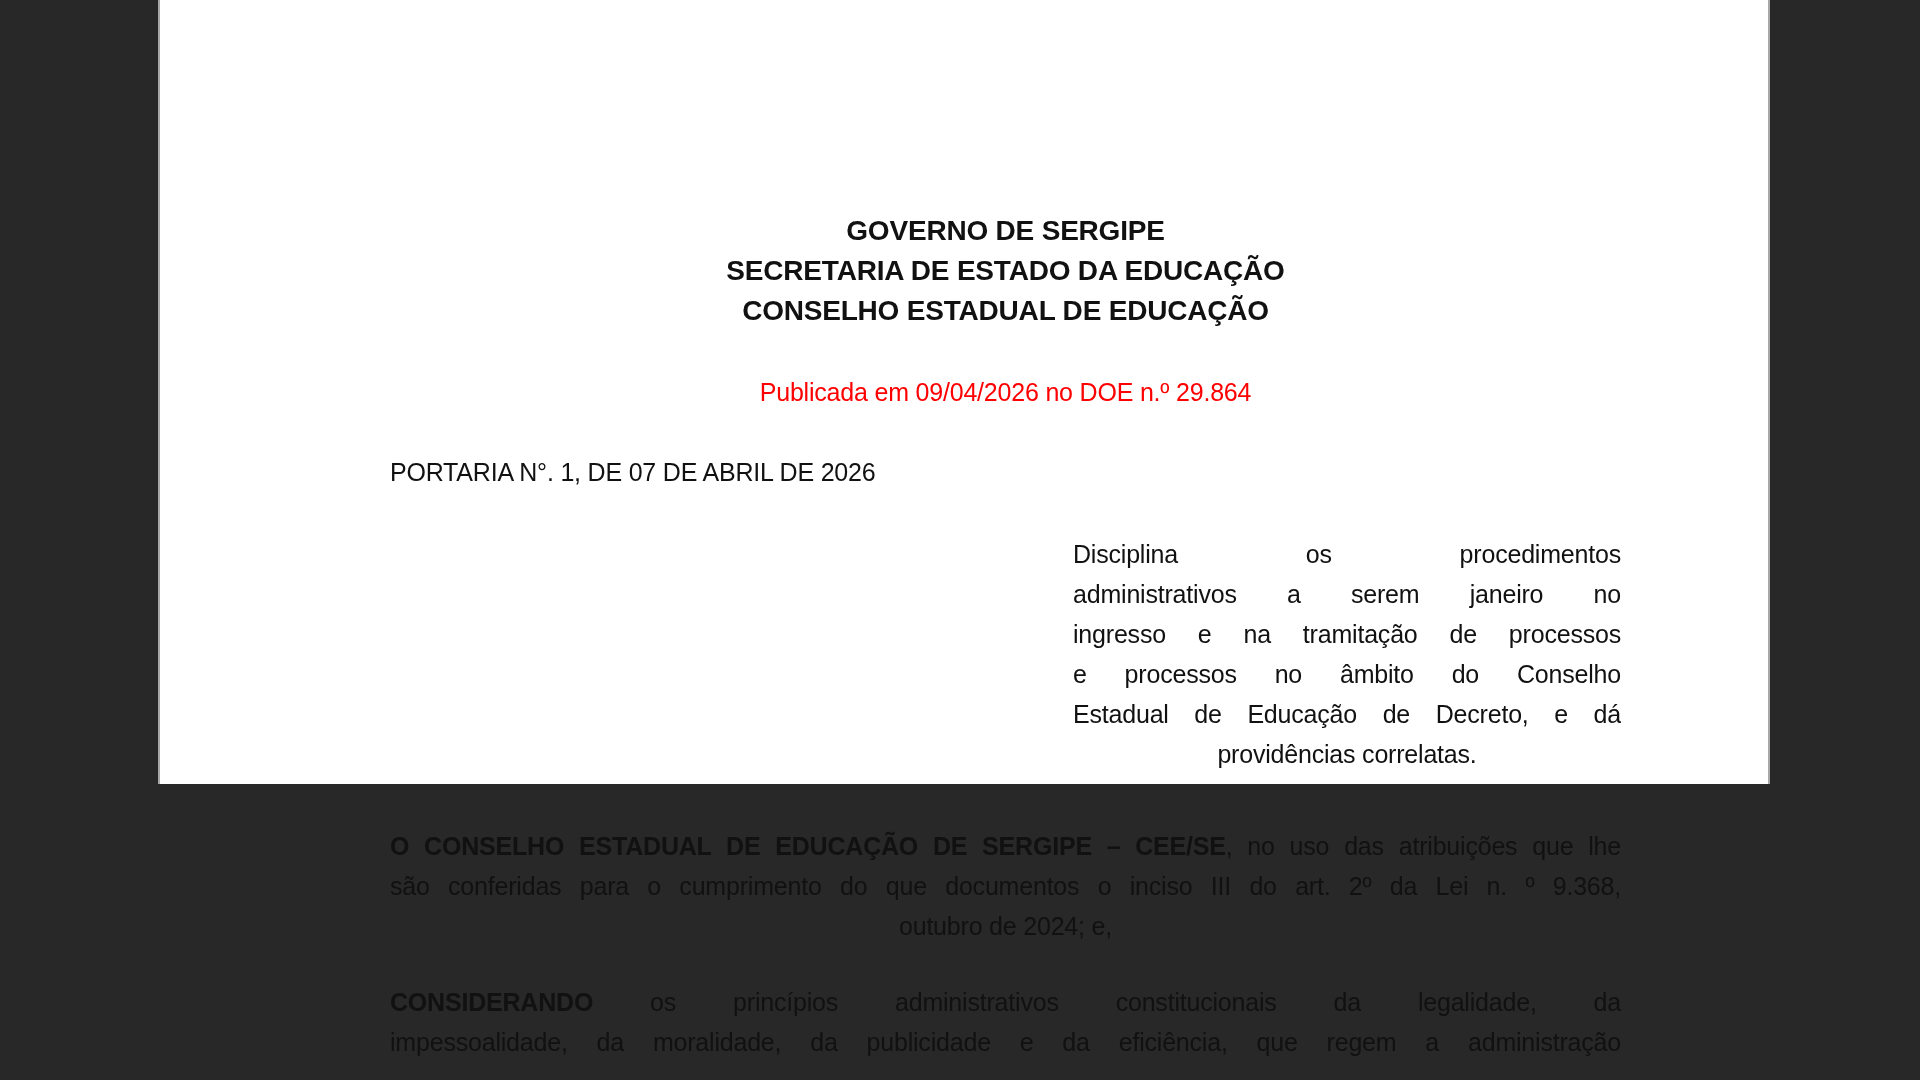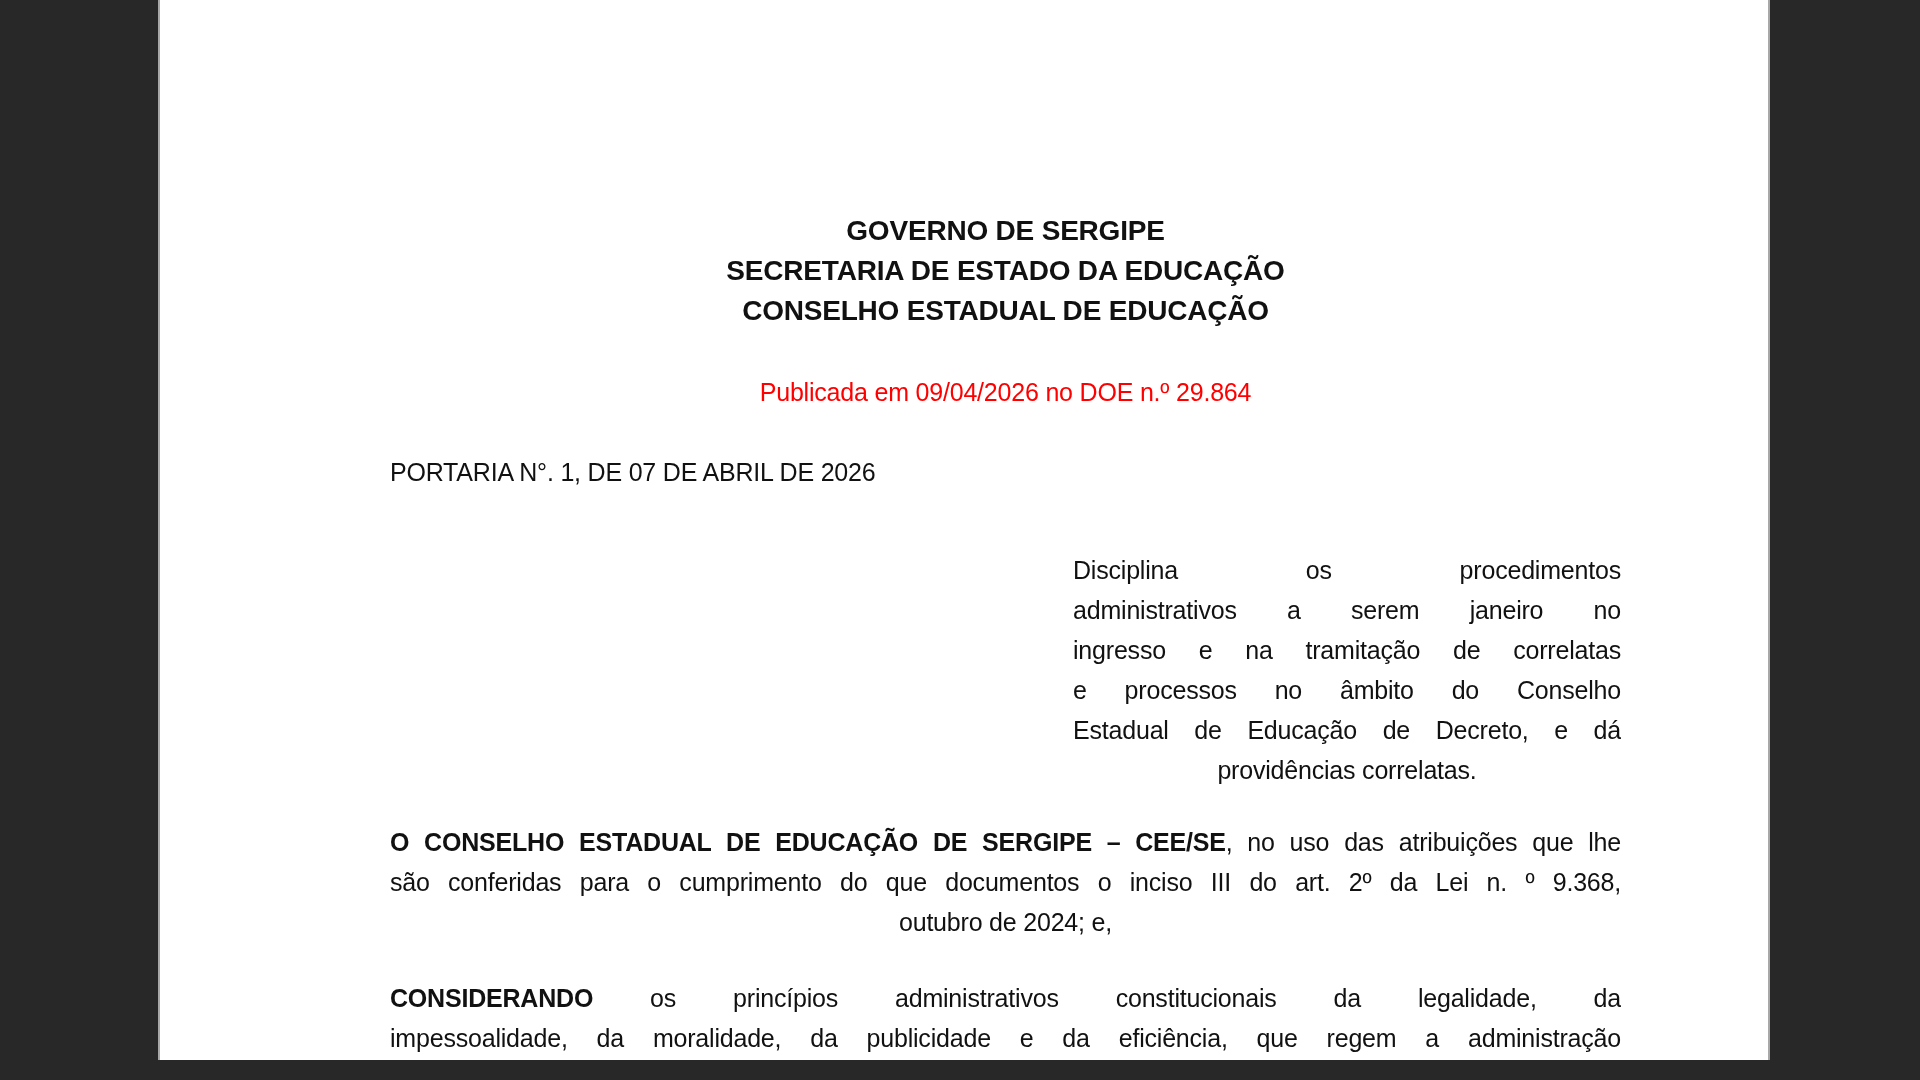--- a/index.html
+++ b/index.html
@@ -16,21 +16,21 @@
     position: relative;
     width: 1920px;
     height: 1080px;
     background: #282828;
   }
   .page {
     position: absolute;
     left: 158px;
     top: 0;
     width: 1608px;
-    height: 1060px;
+    height: 784px;
     background: #ffffff;
     border-left: 2px solid #a8a8a8;
     border-right: 2px solid #a8a8a8;
     box-sizing: content-box;
   }
   .content {
     position: absolute;
     left: 230px;
     top: 0;
     width: 1231px;
@@ -48,25 +48,25 @@
   .pub-note {
     margin-top: 41px;
     text-align: center;
     color: #ff0000;
   }
   .doc-title {
     margin-top: 40px;
     text-align: left;
   }
   .summary {
-    margin-top: 58px;
+    margin-top: 42px;
     margin-left: 683px;
     width: 548px;
   }
-  .paragraph { margin-top: 32px; }
+  .paragraph { margin-top: 52px; }
   .paragraph.considering { margin-top: 36px; }
   .jline {
     text-align: justify;
     text-align-last: justify;
     height: 40px;
     overflow: hidden;
   }
   .line {
     text-align: center;
     height: 40px;
@@ -87,21 +87,21 @@
         <div>CONSELHO ESTADUAL DE EDUCAÇÃO</div>
       </div>
 
       <div class="pub-note">Publicada em 09/04/2026 no DOE n.º 29.864</div>
 
       <div class="doc-title">PORTARIA N°. 1, DE 07 DE ABRIL DE 2026</div>
 
       <div class="summary">
         <div class="jline">Disciplina os procedimentos</div>
         <div class="jline">administrativos a serem janeiro no</div>
-        <div class="jline">ingresso e na tramitação de correlatas</div>
+        <div class="jline">ingresso e na tramitação de processos</div>
         <div class="jline">e processos no âmbito do Conselho</div>
         <div class="jline">Estadual de Educação de Decreto, e dá</div>
         <div class="line">providências correlatas.</div>
       </div>
 
       <div class="paragraph">
         <div class="jline"><span class="b">O CONSELHO ESTADUAL DE EDUCAÇÃO DE SERGIPE – CEE/SE</span><span>, no uso das atribuições que lhe</span></div>
         <div class="jline">são conferidas para o cumprimento do que documentos o inciso III do art. 2º da Lei n. º 9.368,</div>
         <div class="line">outubro de 2024; e,</div>
       </div>

